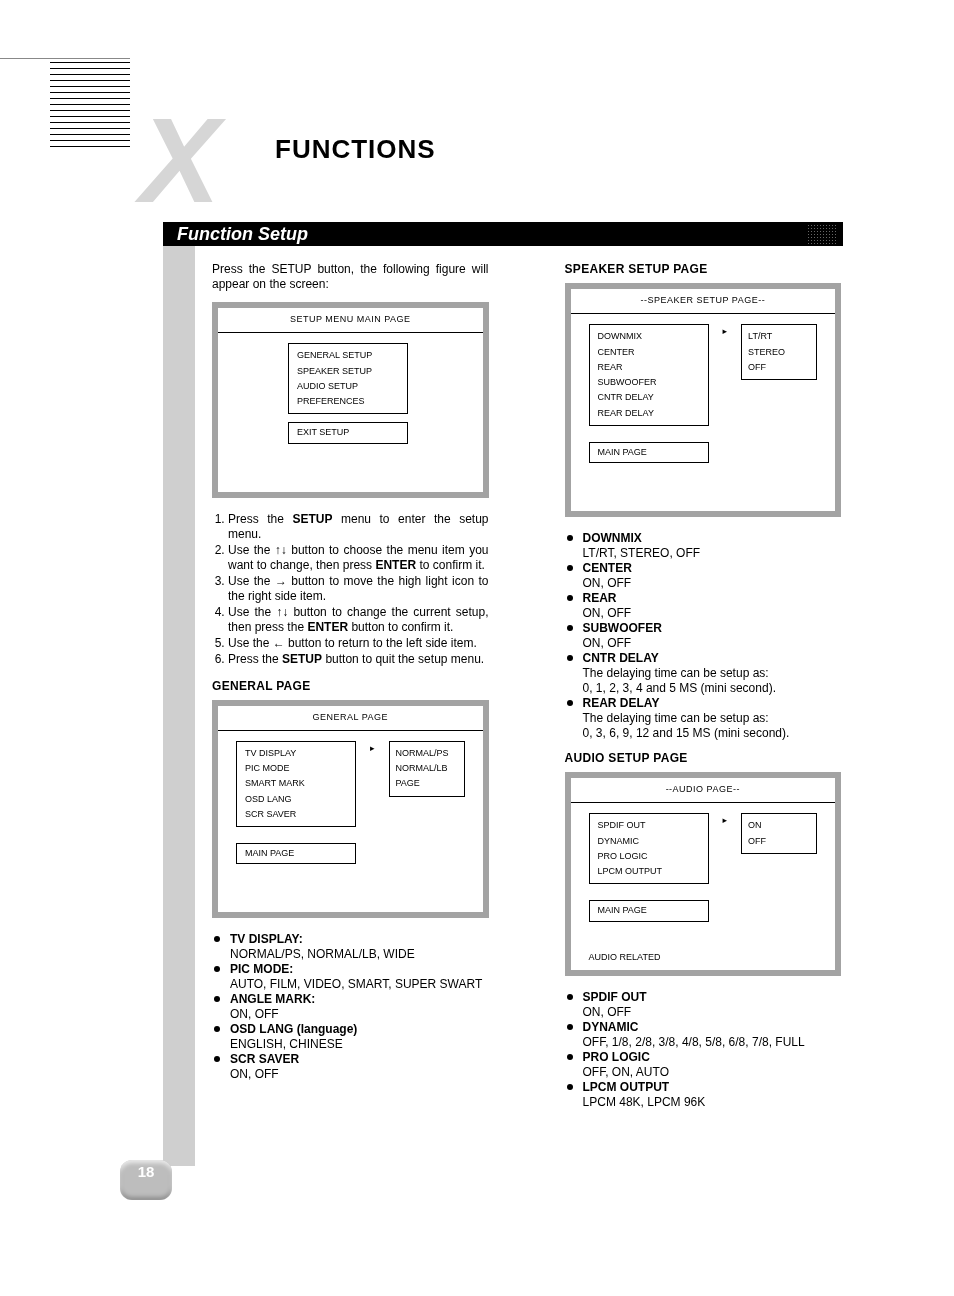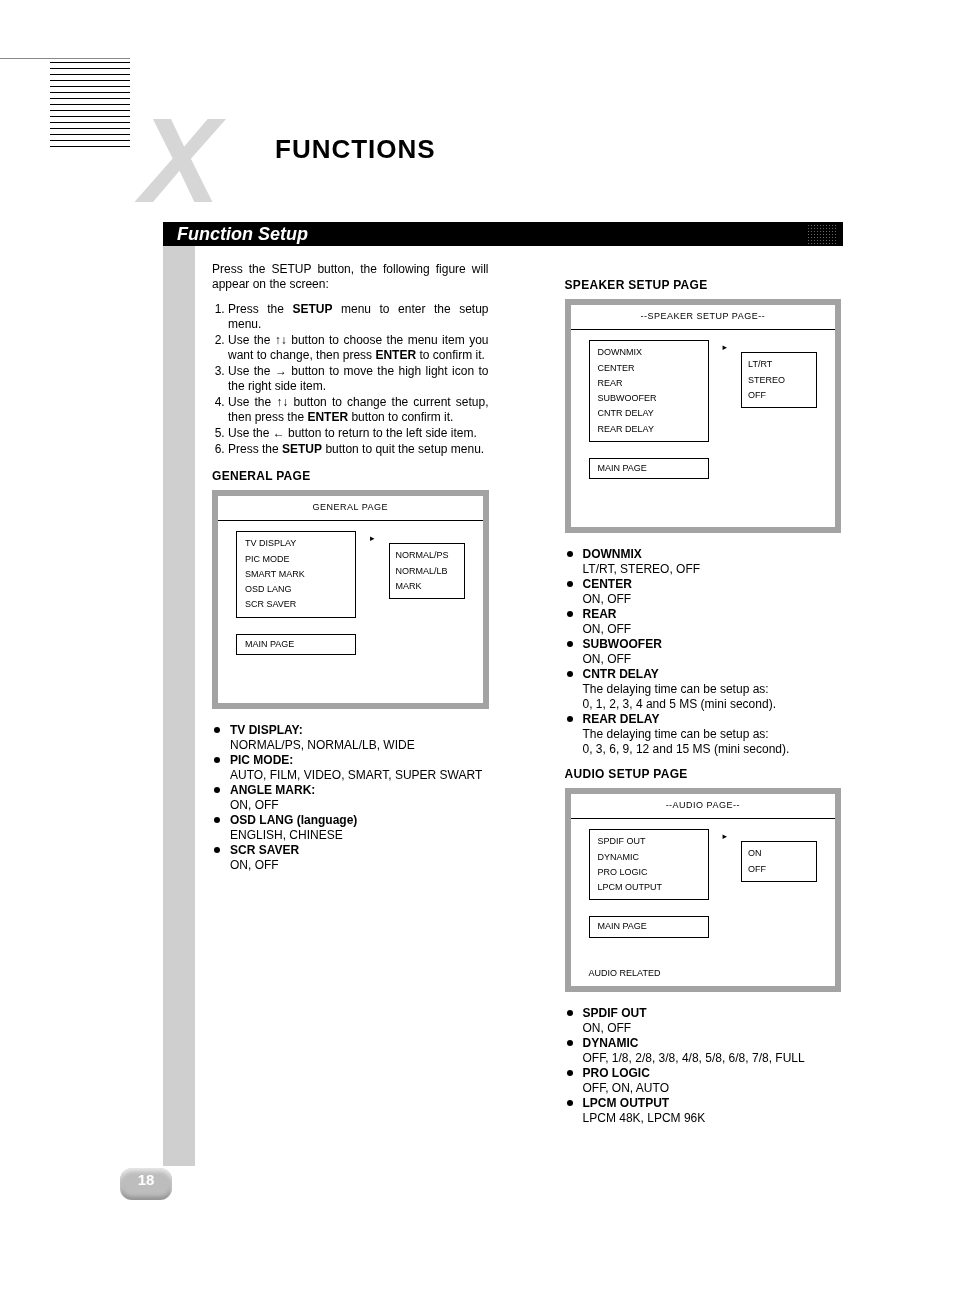--- a/index.html
+++ b/index.html
@@ -140,21 +140,21 @@
     display: flex;
     gap: 14px;
     align-items: flex-start;
   }
   .osd-group {
     border: 1px solid #000;
     width: 120px;
     margin: 0 auto 8px;
     padding: 4px 8px;
   }
-  .osd-group.small { width: 76px; padding: 4px 6px; margin-top: 12px; }
+  .osd-group.small { width: 76px; padding: 4px 6px; }
   .osd-group div { padding: 2px 0; }
   .osd-exit {
     border: 1px solid #000;
     width: 120px;
     margin: 0 auto;
     padding: 4px 8px;
     text-align: left;
   }
   .marker {
     font-size: 9px;
@@ -202,21 +202,21 @@
     border-radius: 50%;
   }
   ul.bullets b { font-weight: 700; }
 
   
   .page-badge {
     position: absolute;
     left: 120px;
     bottom: 96px;
     width: 52px;
-    height: 32px;
+    height: 40px;
     border-radius: 12px;
     background: #bdbdbd;
     box-shadow: inset 0 3px 4px rgba(255,255,255,0.7), inset 0 -3px 4px rgba(0,0,0,0.25);
     color: #fff;
     text-align: center;
     line-height: 24px;
     font-weight: 700;
     font-size: 15px;
   }
 </style>
@@ -252,20 +252,33 @@
   <span class="dots"></span>
 </div>
 
 <div class="gray-strip"></div>
 
 <div class="content">
 
   <div class="col">
     <p class="intro">Press the SETUP button, the following figure will appear on the screen:</p>
 
+    <div class="osd-box" style="min-height:190px;">
+      <div class="osd-title">SETUP MENU   MAIN PAGE</div>
+      <div class="osd-divider" style="top:24px;"></div>
+      <div class="osd-inner">
+        <div class="osd-group" style="margin-left:52px;">
+          <div>GENERAL SETUP</div>
+          <div>SPEAKER SETUP</div>
+          <div>AUDIO SETUP</div>
+          <div>PREFERENCES</div>
+        </div>
+        <div class="osd-exit" style="margin-left:52px;">EXIT SETUP</div>
+      </div>
+    </div>
 
     <ol class="steps">
       <li><span>Press the <b>SETUP</b> menu to enter the setup menu.</span></li>
       <li><span>Use the ↑↓ button to choose the menu item you want to change, then press <b>ENTER</b> to confirm it.</span></li>
       <li><span>Use the → button to move the high light icon to the right side item.</span></li>
       <li><span>Use the ↑↓ button to change the current setup, then press the <b>ENTER</b> button to confirm it.</span></li>
       <li><span>Use the ← button to return to the left side item.</span></li>
       <li><span>Press the <b>SETUP</b> button to quit the setup menu.</span></li>
     </ol>
 
@@ -280,39 +293,39 @@
             <div>TV DISPLAY</div>
             <div>PIC MODE</div>
             <div>SMART MARK</div>
             <div>OSD LANG</div>
             <div>SCR SAVER</div>
           </div>
           <div class="marker">▸</div>
           <div class="osd-group small">
             <div>NORMAL/PS</div>
             <div>NORMAL/LB</div>
-            <div>MARK</div>
+            <div>PAGE</div>
           </div>
         </div>
         <div class="osd-exit" style="margin:8px 0 0 0;">MAIN PAGE</div>
       </div>
     </div>
 
     <ul class="bullets">
       <li><b>TV DISPLAY:</b><div class="sub-inline">NORMAL/PS, NORMAL/LB, WIDE</div></li>
       <li><b>PIC MODE:</b><div class="sub-inline">AUTO, FILM, VIDEO, SMART, SUPER SWART</div></li>
       <li><b>ANGLE MARK:</b><div class="sub-inline">ON, OFF</div></li>
       <li><b>OSD LANG (language)</b><div class="sub-inline">ENGLISH, CHINESE</div></li>
       <li><b>SCR SAVER</b><div class="sub-inline">ON, OFF</div></li>
     </ul>
   </div>
 
   <div class="col">
 
-    <div class="sec-head" style="margin-top:16px;">SPEAKER SETUP PAGE</div>
+    <div class="sec-head" style="margin-top:0;">SPEAKER SETUP PAGE</div>
 
     <div class="osd-box" style="min-height:210px;">
       <div class="osd-title">--SPEAKER SETUP PAGE--</div>
       <div class="osd-divider" style="top:24px;"></div>
       <div class="osd-inner">
         <div class="osd-groupwrap">
           <div class="osd-group">
             <div>DOWNMIX</div>
             <div>CENTER</div>
             <div>REAR</div>

